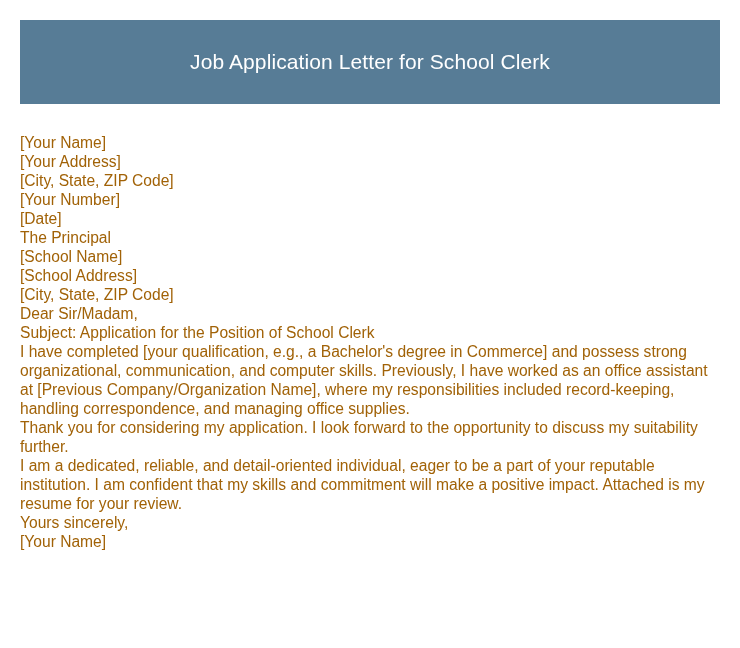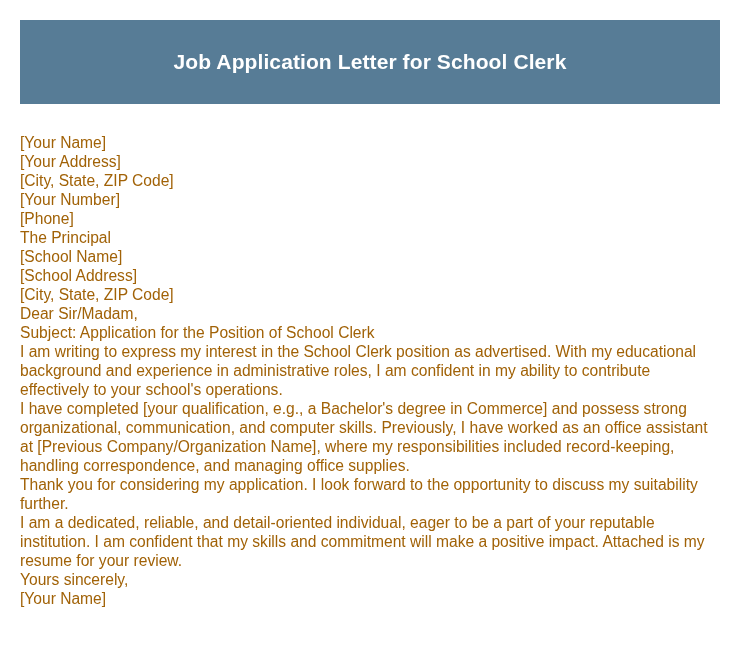--- a/index.html
+++ b/index.html
@@ -21,21 +21,21 @@
       width: 700px;
       height: 84px;
       background: #577c96;
       display: flex;
       align-items: center;
       justify-content: center;
     }
     .header-title {
       color: #ffffff;
       font-size: 21px;
-      font-weight: bold;
+      font-weight: normal;
       margin: 0;
       letter-spacing: 0.1px;
     }
     .letter {
       position: absolute;
       left: 20px;
       top: 133px;
       width: 700px;
       color: #a16207;
       font-size: 15.6px;
@@ -57,29 +57,28 @@
 <div class="header">
   <h1 class="header-title">Job Application Letter for School Clerk</h1>
 </div>
 
 <div class="letter">
   <div>
     <span class="line">[Your Name]</span>
     <span class="line">[Your Address]</span>
     <span class="line">[City, State, ZIP Code]</span>
     <span class="line">[Your Number]</span>
-    <span class="line">[Phone]</span>
+    <span class="line">[Date]</span>
   </div>
   <div>
     <span class="line">The Principal</span>
     <span class="line">[School Name]</span>
     <span class="line">[School Address]</span>
     <span class="line">[City, State, ZIP Code]</span>
   </div>
   <span class="line">Dear Sir/Madam,</span>
   <span class="line">Subject: Application for the Position of School Clerk</span>
-  <p class="para">I am writing to express my interest in the School Clerk position as advertised. With my educational background and experience in administrative roles, I am confident in my ability to contribute effectively to your school's operations.</p>
   <p class="para">I have completed [your qualification, e.g., a Bachelor's degree in Commerce] and possess strong organizational, communication, and computer skills. Previously, I have worked as an office assistant at [Previous Company/Organization Name], where my responsibilities included record-keeping, handling correspondence, and managing office supplies.</p>
   <p class="para">Thank you for considering my application. I look forward to the opportunity to discuss my suitability further.</p>
   <p class="para">I am a dedicated, reliable, and detail-oriented individual, eager to be a part of your reputable institution. I am confident that my skills and commitment will make a positive impact. Attached is my resume for your review.</p>
   <span class="line">Yours sincerely,</span>
   <span class="line">[Your Name]</span>
 </div>
 
 </body></html>

